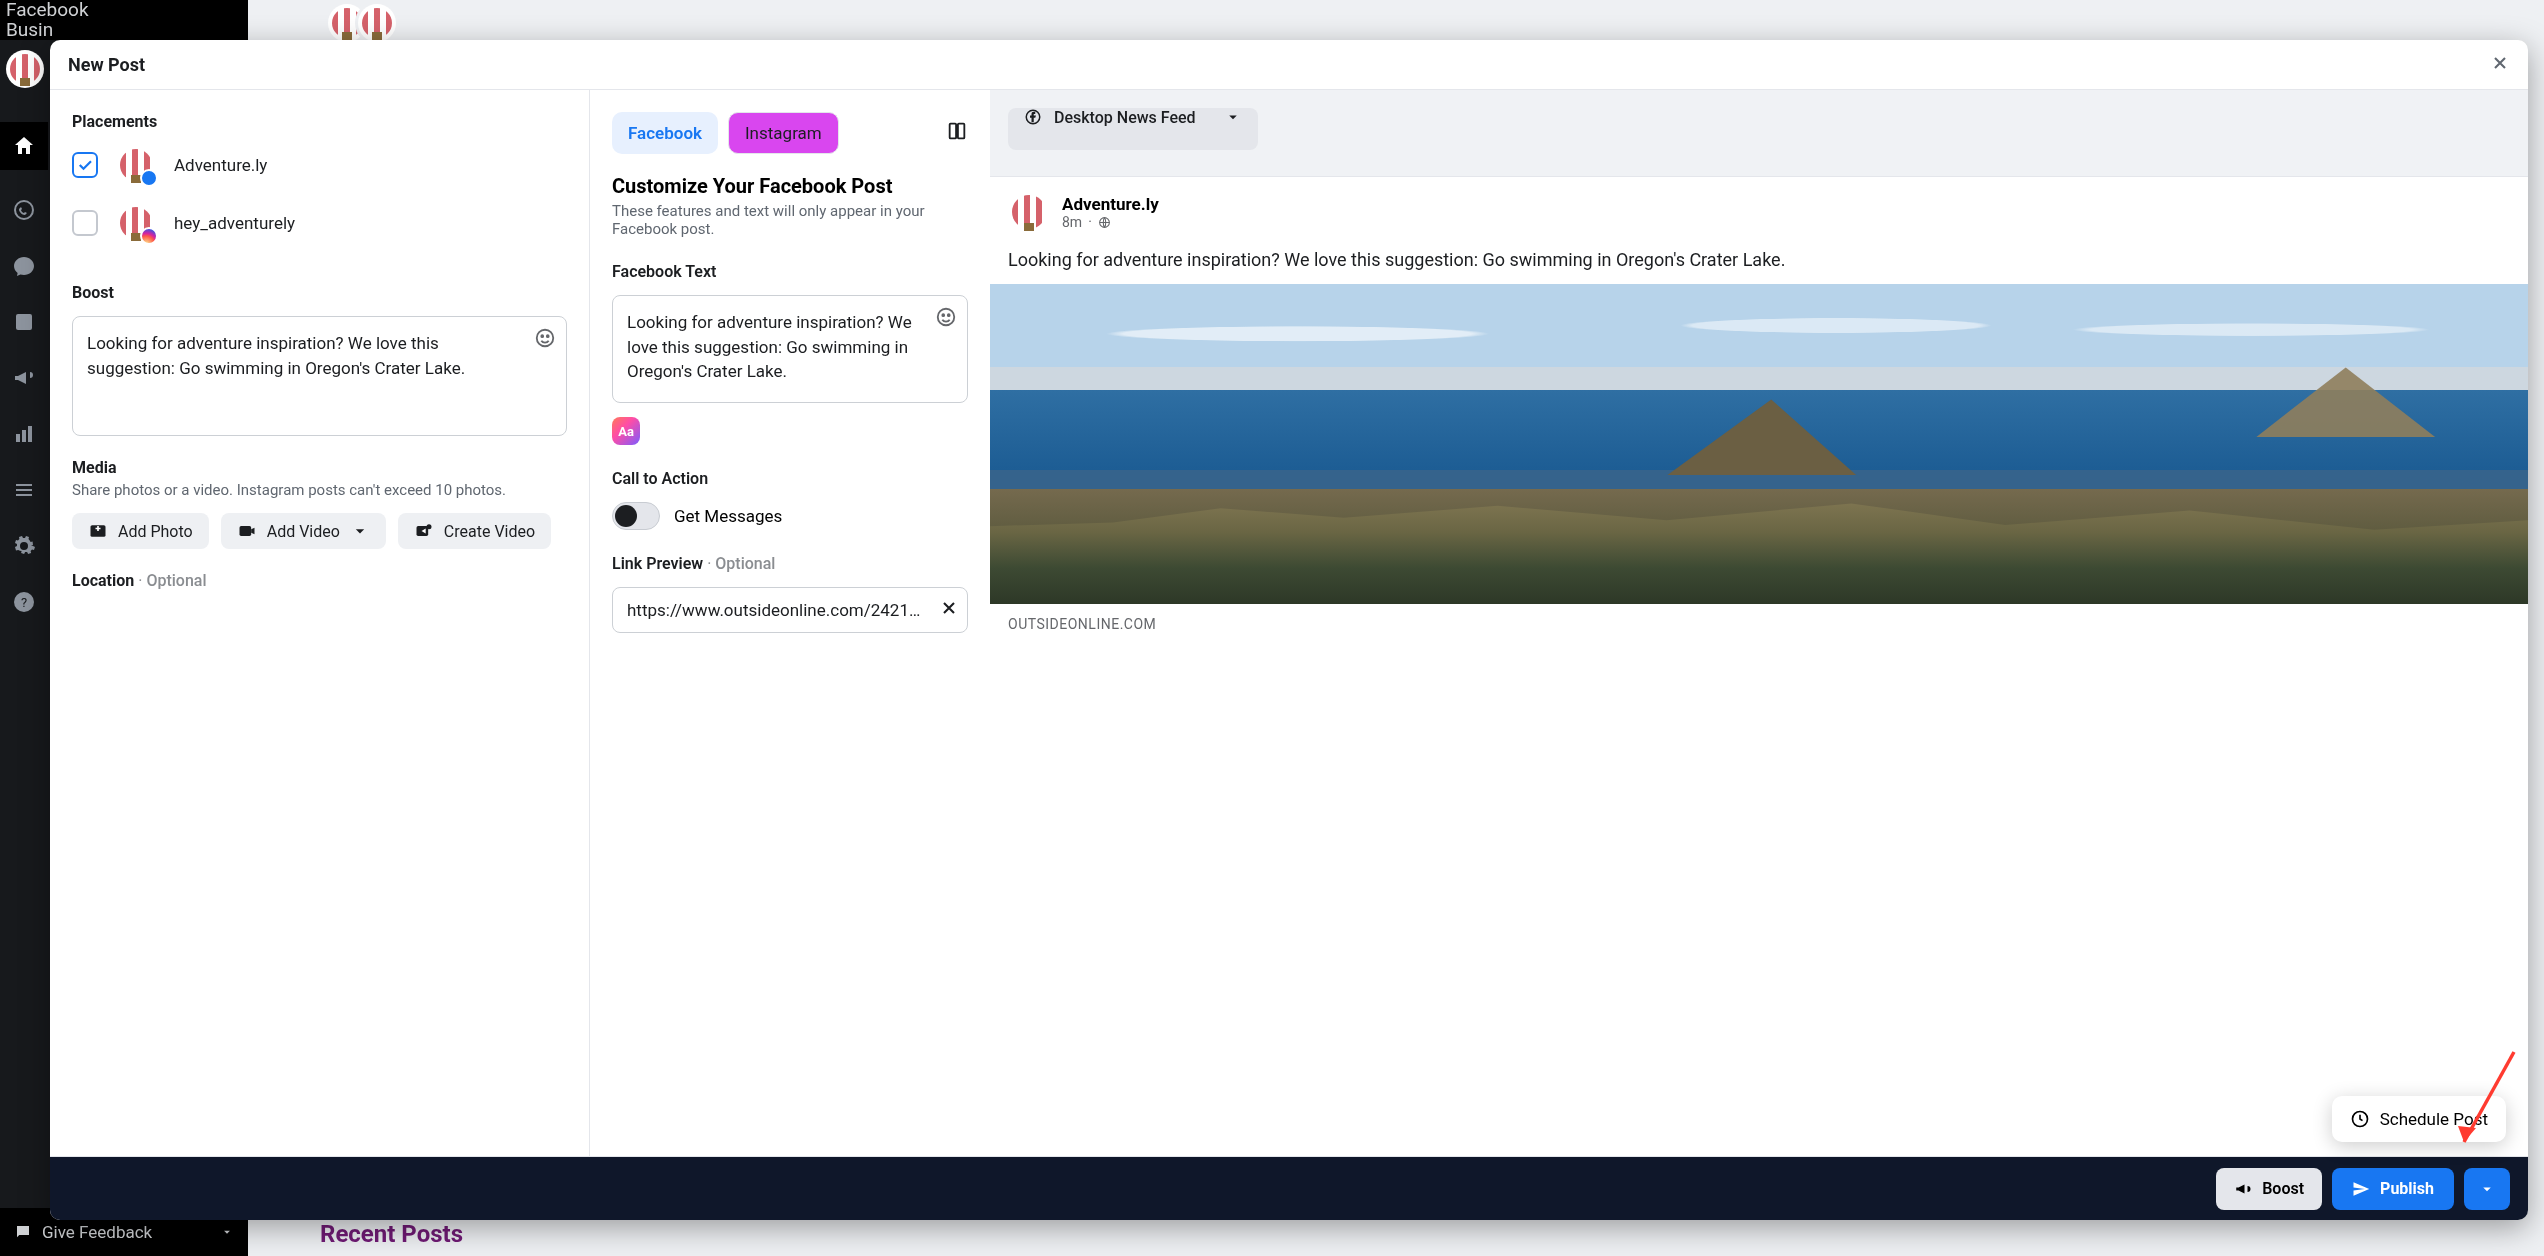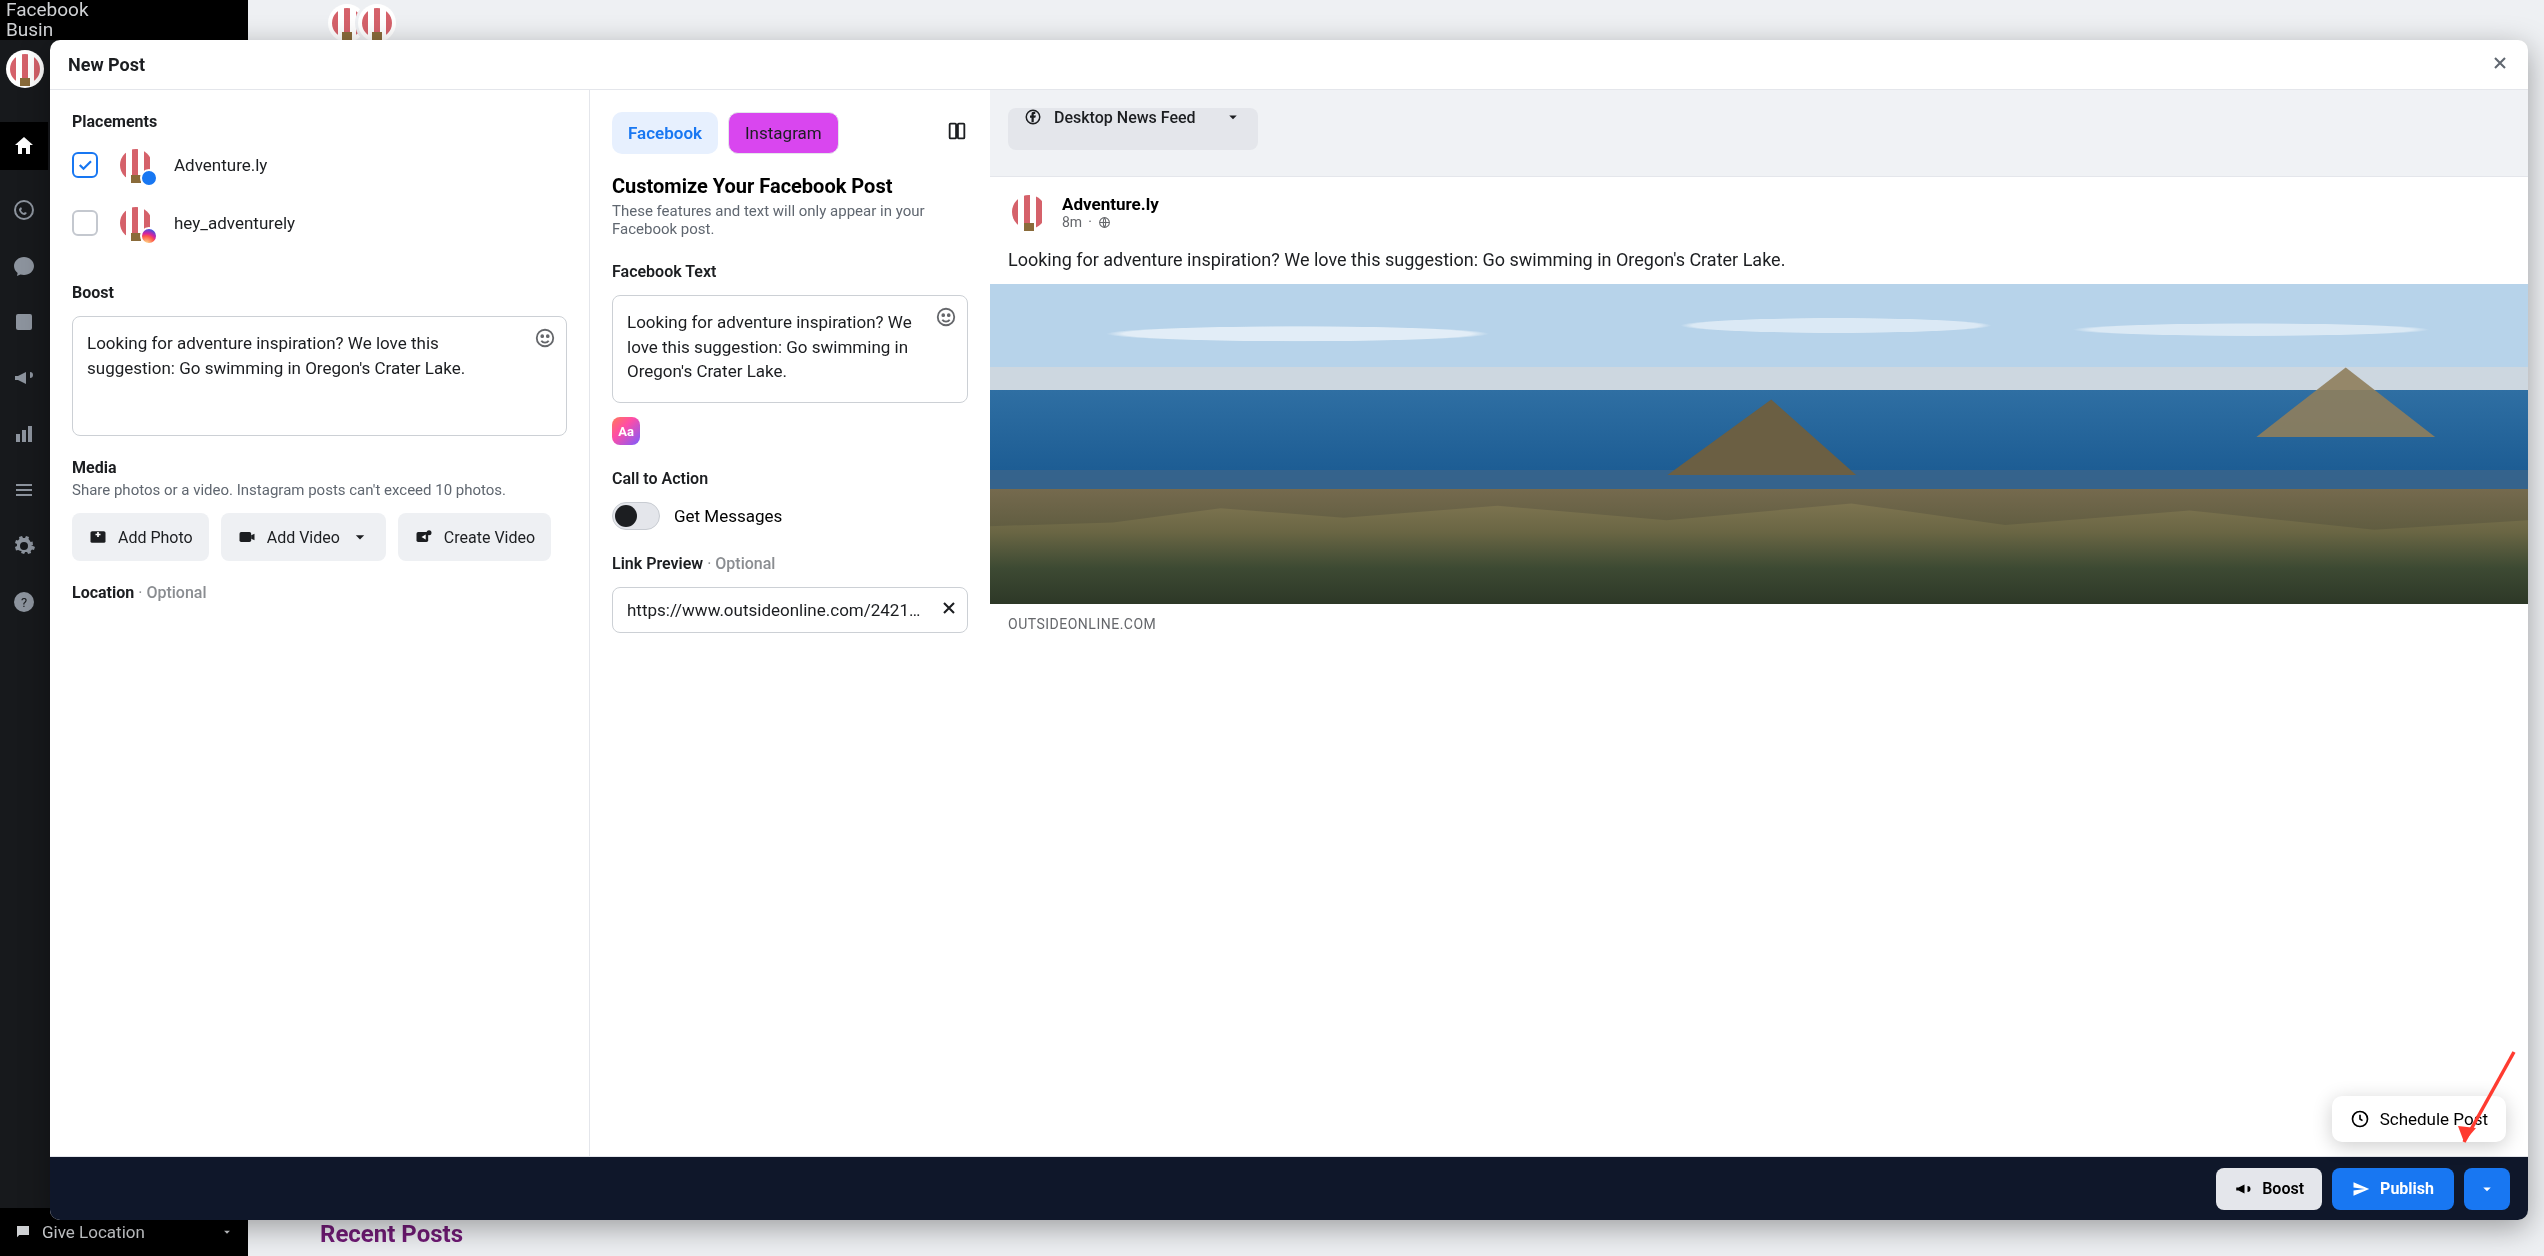--- a/index.html
+++ b/index.html
@@ -89,21 +89,21 @@
 
   .input {
     width:100%; height:46px; border:1px solid #ccd0d5; border-radius:8px;
     padding:0 14px; font-size:16px; color:#1c1e21;
   }
   .input::placeholder { color:#8a8d91; }
 
   
   .media-row { display:flex; gap:12px; margin-top:14px; }
   .btn-light {
-    background:#eef0f3; border:none; border-radius:8px; height:48px;
+    background:#eef0f3; border:none; border-radius:8px; height:36px;
     padding:0 16px; display:flex; align-items:center; gap:10px; font-size:16px; color:#1c1e21;
     cursor:pointer;
   }
   .btn-light svg { width:20px; height:20px; }
 
   
   .tabs { display:flex; gap:10px; align-items:center; }
   .tab { height:42px; padding:0 16px; border-radius:10px; display:flex; align-items:center; font-size:17px; cursor:pointer; }
   .tab.active { background:#e7f0fe; color:#1877f2; font-weight:600; }
   .tab:not(.active){ background:#d946ef; color:#1c1e21; border:1px solid #e4e6eb; }
@@ -261,21 +261,21 @@
         <svg viewBox="0 0 24 24" fill="currentColor">
             <circle cx="12" cy="12" r="10"></circle>
             <text x="12" y="17" text-anchor="middle" font-size="13" fill="#17191c">?</text>
           </svg>
       </div>
     </div>
     <div class="feedback-bar">
       <svg viewBox="0 0 24 24" width="18" height="18" fill="currentColor">
           <path d="M4 4h16v12H7l-3 3V4z"></path>
         </svg>
-      <span>Give Location</span>
+      <span>Give Feedback</span>
       <svg class="chev" viewBox="0 0 24 24" width="14" height="14" fill="currentColor">
           <path d="M7 10l5 5 5-5z"></path>
         </svg>
     </div>
   </div>
 
   <div class="bg-balloons">
     <span class="balloon"></span>
       <span class="balloon"></span>
   </div>

